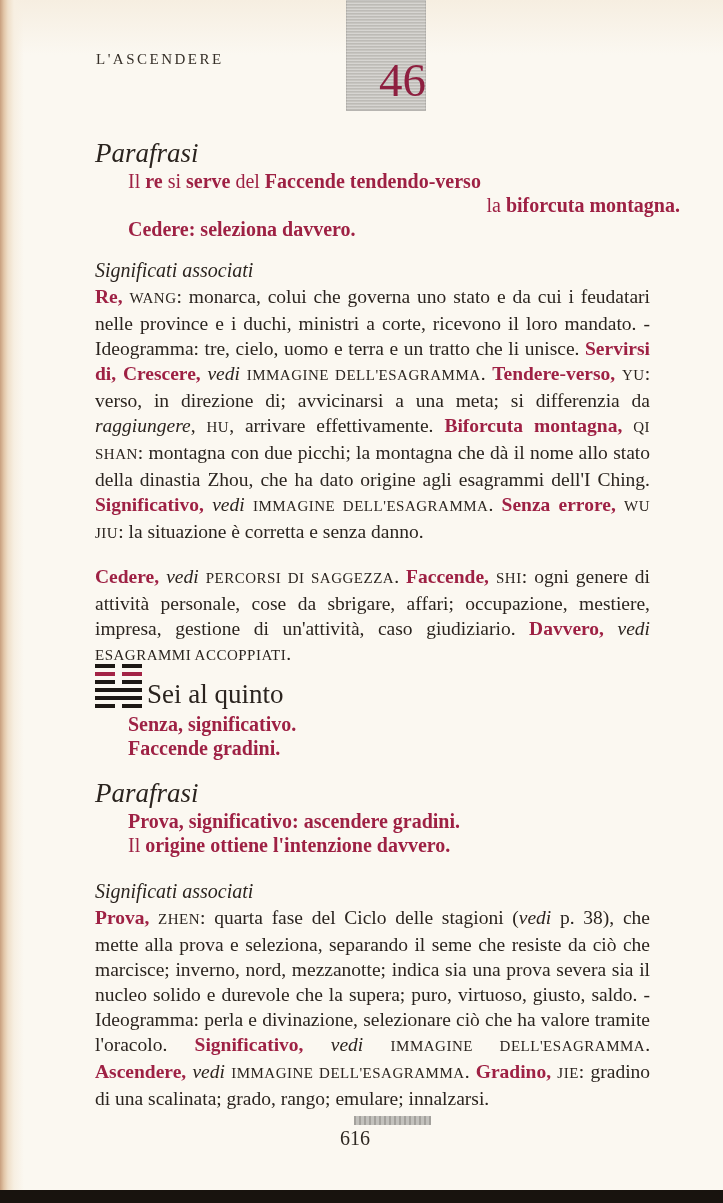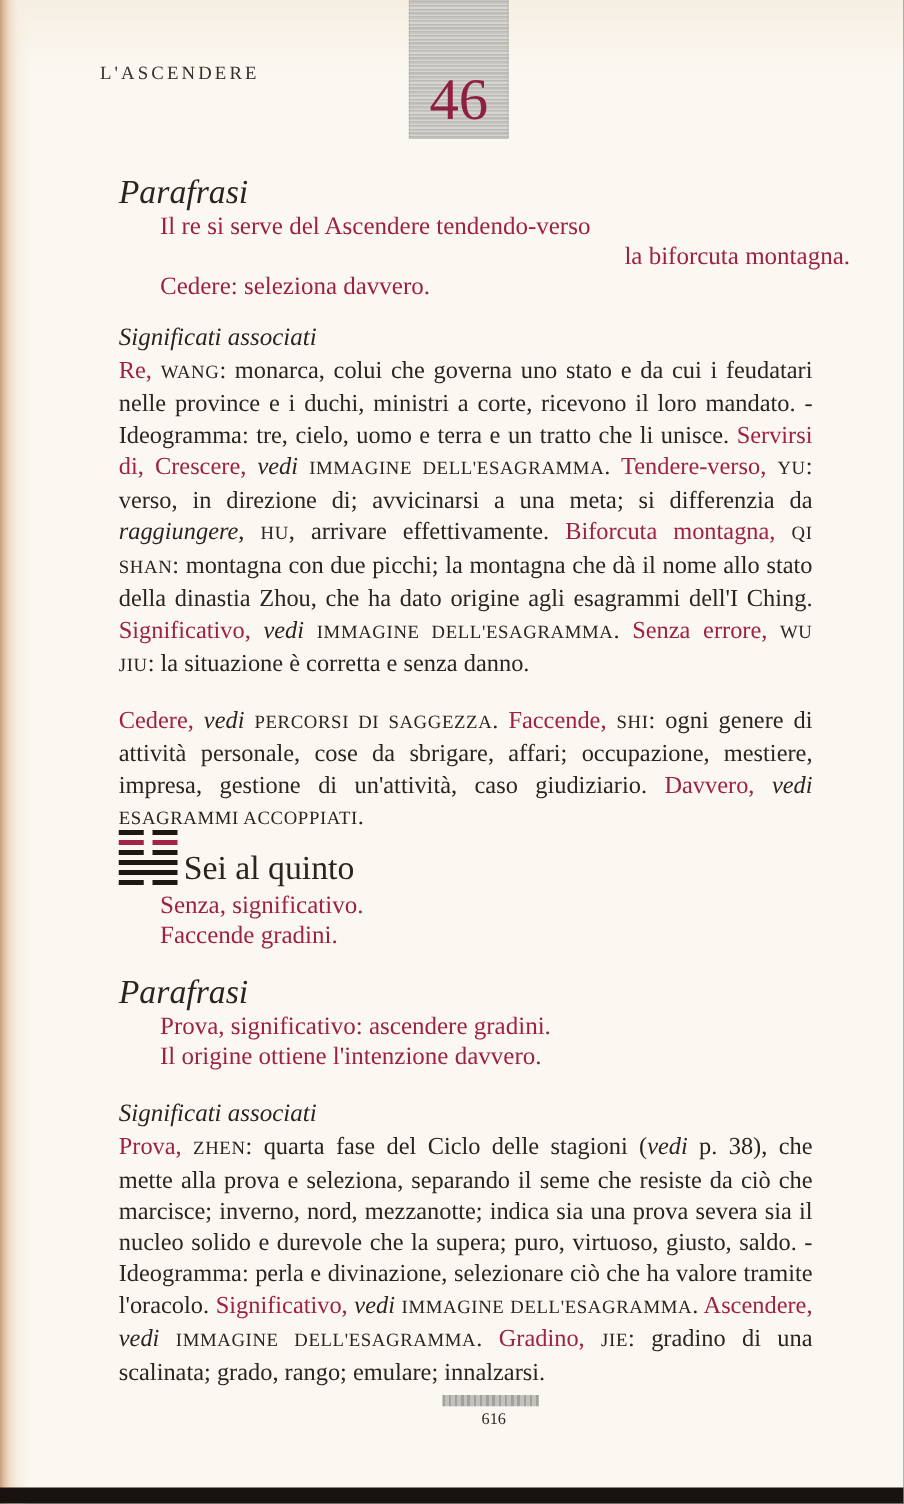--- a/index.html
+++ b/index.html
@@ -15,82 +15,82 @@
     color:var(--ink);overflow:hidden;
   }
   .edge-left{
     position:absolute;left:0;top:0;bottom:0;width:24px;
     background:linear-gradient(90deg,#c89f7e 0px,#e2c6a8 4px,#efdfc9 8px,#f7efe2 14px,rgba(251,248,241,0) 24px);
   }
   .edge-bottom{
     position:absolute;left:0;right:0;bottom:0;height:13px;background:#18130e;
   }
   .running-head{
-    position:absolute;left:80px;top:51px;
+    position:absolute;left:96px;top:51px;
     font-size:15px;letter-spacing:2.5px;color:#362f28;
   }
   .chapter-box{
-    position:absolute;left:327px;top:0;width:80px;height:111px;
+    position:absolute;left:346px;top:0;width:80px;height:111px;
     background-color:#c7c5c0;
     background-image:repeating-linear-gradient(180deg,rgba(255,255,255,0.28) 0px,rgba(255,255,255,0.28) 1px,rgba(0,0,0,0.05) 1px,rgba(0,0,0,0.05) 2px,rgba(199,197,192,0) 2px,rgba(199,197,192,0) 3px);
     box-shadow:inset 0 0 0 1px rgba(0,0,0,0.08);
-    display:flex;align-items:flex-end;justify-content:center;
+    display:flex;align-items:flex-end;justify-content:flex-end;
     box-sizing:border-box;padding-bottom:7px;
   }
   .chapter-num{font-size:47px;line-height:1;color:#8e2040;}
   .col{position:absolute;left:95px;width:555px;}
   .sec-parafrasi1{top:141px;}
   .sec-significati1{top:258px;}
   .sec-line5{top:664px;}
   .sec-parafrasi2{top:781px;}
   .sec-significati2{top:879px;}
   .h-label{font-size:27px;line-height:24px;font-style:italic;}
   .sig-label{font-size:20px;line-height:24px;font-style:italic;margin-bottom:2px;}
   .verse{margin-left:33px;margin-top:4px;font-size:20px;line-height:24px;}
   .verse-line{color:var(--red);font-weight:bold;}
   .verse-line.align-right{text-align:right;margin-right:-30px;}
   .para{margin:0;font-size:19.5px;line-height:25px;text-align:justify;}
   .para + .para{margin-top:18px;}
   .s-p{}
-  .s-r{color:var(--red);font-weight:normal;}
+  .s-r{color:var(--red);font-weight:bold;}
   .s-rn{color:var(--red);font-weight:normal;}
   .s-i{font-style:italic;}
   .s-sc{font-size:15px;letter-spacing:0.5px;font-family:Liberation Serif, serif;}
   .hex-head{display:flex;align-items:flex-end;gap:5px;}
   .hexagram{width:47px;display:flex;flex-direction:column;gap:4px;flex:0 0 auto;}
   .hex-row{height:4px;display:flex;justify-content:space-between;}
   .hex-seg{height:100%;background:#1d1814;}
   .hex-row.solid .hex-seg{width:100%;}
   .hex-row.broken .hex-seg{width:20px;}
   .hex-row.red .hex-seg{background:#a32345;}
   .hex-title{font-size:27px;line-height:29px;margin-bottom:-1px;}
   .footer-bar{
     position:absolute;left:354px;top:1116px;width:77px;height:9px;
     background-color:#b9b7b2;
     background-image:repeating-linear-gradient(90deg,rgba(0,0,0,0.12) 0px,rgba(0,0,0,0.12) 2px,rgba(255,255,255,0.15) 2px,rgba(255,255,255,0.15) 5px);
   }
-  .page-number{position:absolute;left:340px;top:1127px;width:110px;text-align:center;font-size:13px;color:#2e2822;}
+  .page-number{position:absolute;left:340px;top:1127px;width:110px;text-align:left;font-size:20px;color:#2e2822;}
 </style>
 </head>
 <body>
 
 <div class="page">
 
   <div class="edge-left"></div>
 
   <div class="running-head">L'ASCENDERE</div>
 
   <div class="chapter-box">
     <div class="chapter-num">46</div>
   </div>
 
   <div class="col sec-parafrasi1">
     <div class="h-label">Parafrasi</div>
     <div class="verse">
-        <div class="verse-line"><span class="s-rn">Il </span><span class="s-r">re</span><span class="s-rn"> si </span><span class="s-r">serve</span><span class="s-rn"> del </span><span class="s-r">Ascendere tendendo-verso</span></div>
+        <div class="verse-line"><span class="s-rn">Il </span><span class="s-r">re</span><span class="s-rn"> si </span><span class="s-r">serve</span><span class="s-rn"> del </span><span class="s-r">Faccende tendendo-verso</span></div>
         <div class="verse-line align-right"><span class="s-rn">la </span><span class="s-r">biforcuta montagna.</span></div>
         <div class="verse-line"><span class="s-r">Cedere: seleziona davvero.</span></div>
       </div>
   </div>
 
   <div class="col sec-significati1">
     <div class="sig-label">Significati associati</div>
     <div>
         <p class="para"><span class="s-r">Re,</span><span class="s-p"> </span><span class="s-sc">WANG</span><span class="s-p">: monarca, colui che governa uno stato e da cui i feudatari nelle province e i duchi, ministri a corte, ricevono il loro mandato. - Ideogramma: tre, cielo, uomo e terra e un tratto che li unisce. </span><span class="s-r">Servirsi di,</span><span class="s-p"> </span><span class="s-r">Crescere,</span><span class="s-p"> </span><span class="s-i">vedi</span><span class="s-p"> </span><span class="s-sc">IMMAGINE DELL'ESAGRAMMA</span><span class="s-p">. </span><span class="s-r">Tendere-verso,</span><span class="s-p"> </span><span class="s-sc">YU</span><span class="s-p">: verso, in direzione di; avvicinarsi a una meta; si differenzia da </span><span class="s-i">raggiungere</span><span class="s-p">, </span><span class="s-sc">HU</span><span class="s-p">, arrivare effettivamente. </span><span class="s-r">Biforcuta montagna,</span><span class="s-p"> </span><span class="s-sc">QI SHAN</span><span class="s-p">: montagna con due picchi; la montagna che dà il nome allo stato della dinastia Zhou, che ha dato origine agli esagrammi dell'I Ching. </span><span class="s-r">Significativo,</span><span class="s-p"> </span><span class="s-i">vedi</span><span class="s-p"> </span><span class="s-sc">IMMAGINE DELL'ESAGRAMMA</span><span class="s-p">. </span><span class="s-r">Senza errore,</span><span class="s-p"> </span><span class="s-sc">WU JIU</span><span class="s-p">: la situazione è corretta e senza danno.</span></p>
         <p class="para"><span class="s-r">Cedere,</span><span class="s-p"> </span><span class="s-i">vedi</span><span class="s-p"> </span><span class="s-sc">PERCORSI DI SAGGEZZA</span><span class="s-p">. </span><span class="s-r">Faccende,</span><span class="s-p"> </span><span class="s-sc">SHI</span><span class="s-p">: ogni genere di attività personale, cose da sbrigare, affari; occupazione, mestiere, impresa, gestione di un'attività, caso giudiziario. </span><span class="s-r">Davvero,</span><span class="s-p"> </span><span class="s-i">vedi</span><span class="s-p"> </span><span class="s-sc">ESAGRAMMI ACCOPPIATI</span><span class="s-p">.</span></p>

